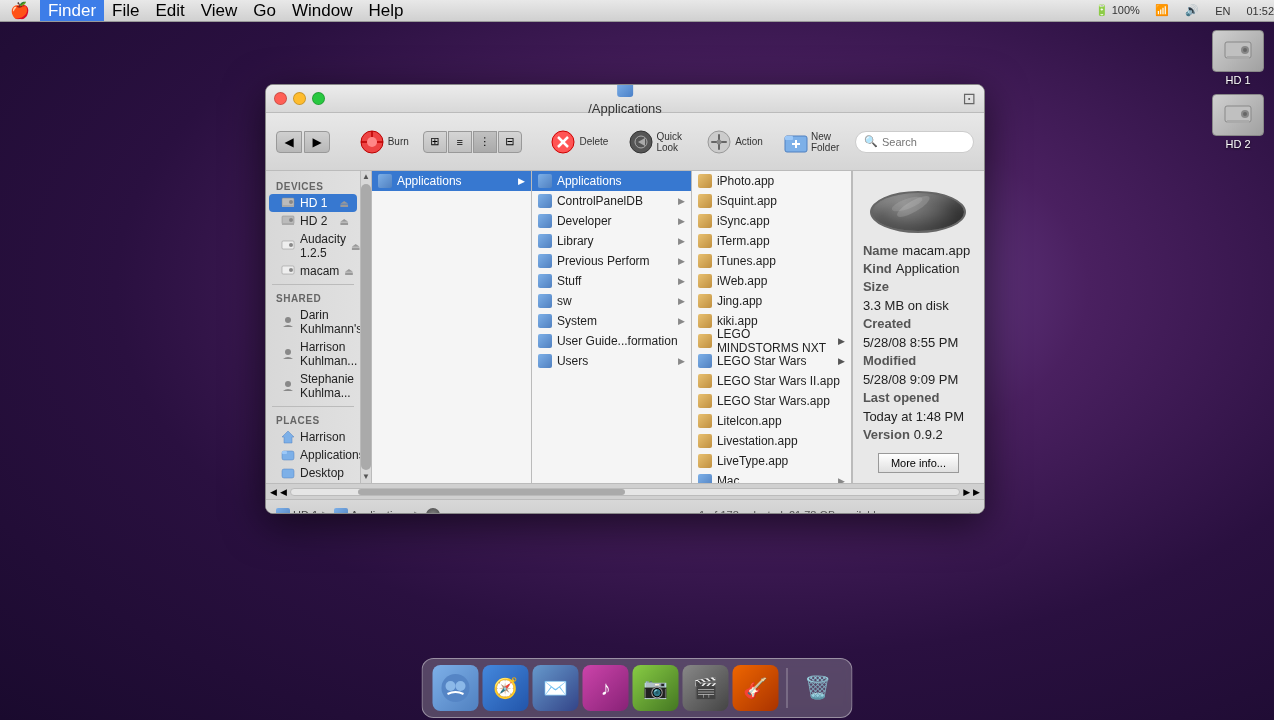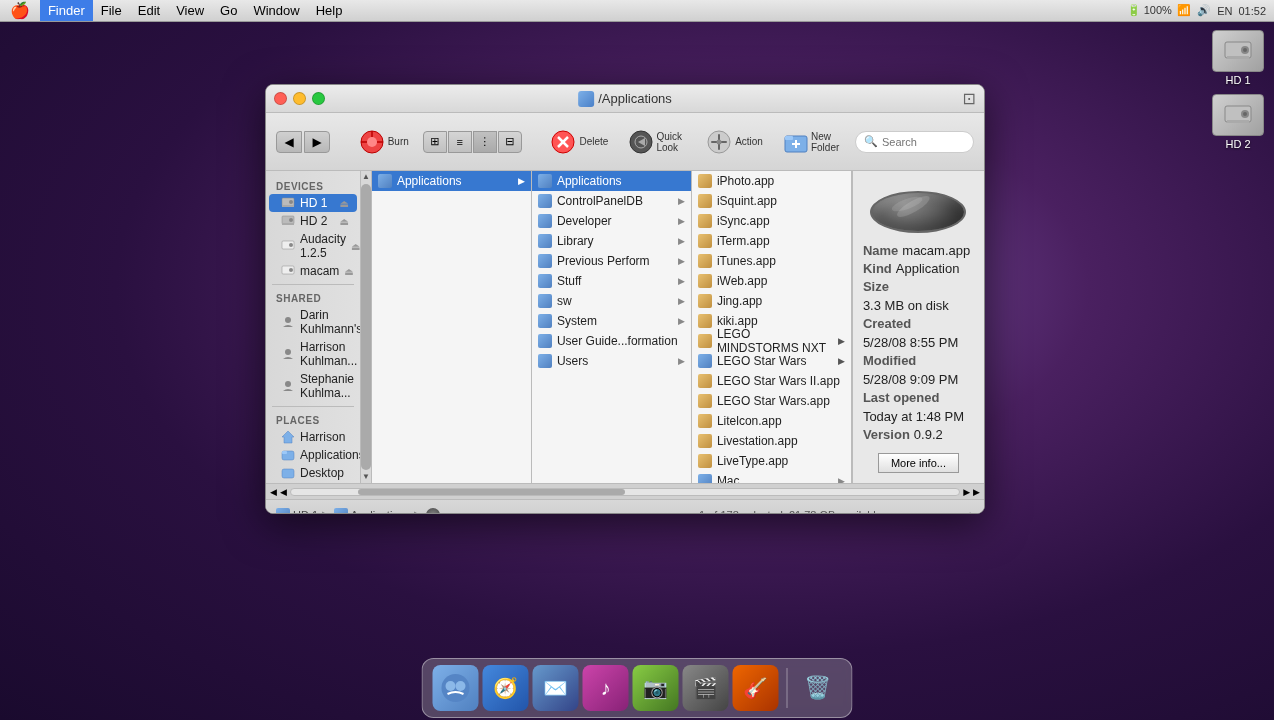--- a/index.html
+++ b/index.html
@@ -25,39 +25,38 @@
       border-bottom: 1px solid #999;
     }
     .menubar-apple {
       padding: 0 10px;
       font-size: 16px;
       color: #333;
       cursor: pointer;
     }
     .menubar-item {
       padding: 0 8px;
-      font-size: 13px;
+      font-size: 17px;
       color: #000;
       cursor: pointer;
       height: 100%;
       display: flex;
       align-items: center;
     }
     .menubar-item.active {
       background: #3d7de8;
       color: #fff;
     }
     .menubar-right {
       margin-left: auto;
       display: flex;
       align-items: center;
-      padding-right: 8px;
       font-size: 11px;
       color: #333;
-      gap: 6px;
+      gap: 16px;
     }
 
     
     .dock {
       position: absolute;
       bottom: 2px;
       left: 50%;
       transform: translateX(-50%);
       height: 60px;
       background: rgba(200,200,200,0.3);
@@ -155,20 +154,21 @@
     .tl-max { background: #28c840; }
     .titlebar-title {
       position: absolute;
       left: 50%;
       transform: translateX(-50%);
       font-size: 13px;
       color: #333;
       display: flex;
       align-items: center;
       gap: 4px;
+      flex-direction: column;
     }
     .titlebar-icon {
       width: 16px;
       height: 16px;
       background: linear-gradient(135deg, #7db0e8, #4a80c8);
       border-radius: 3px;
     }
 
     
     .toolbar {

